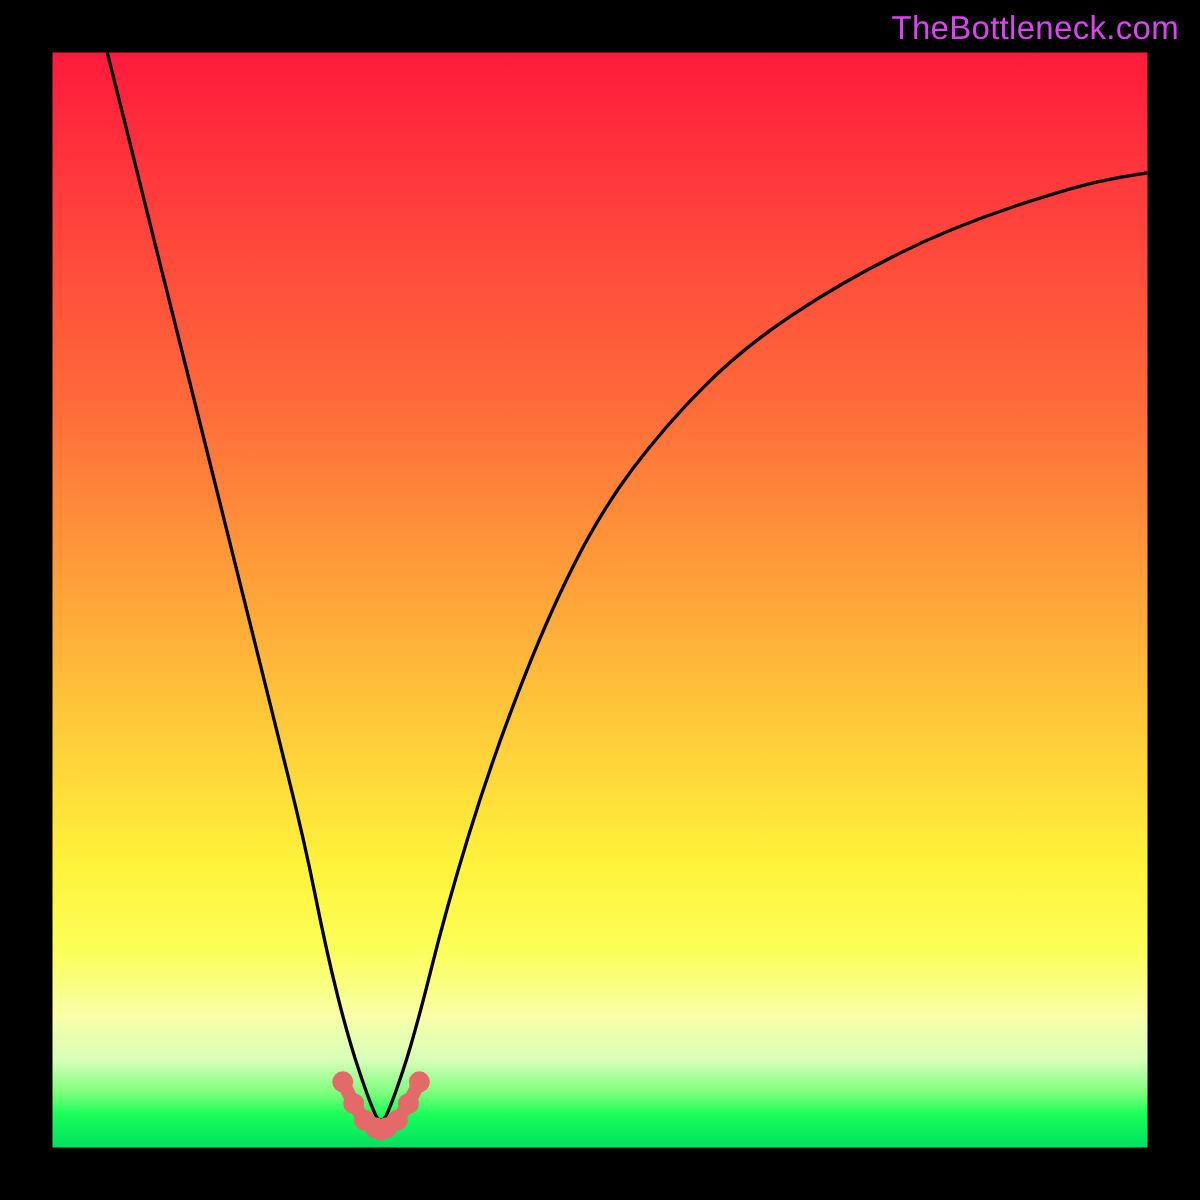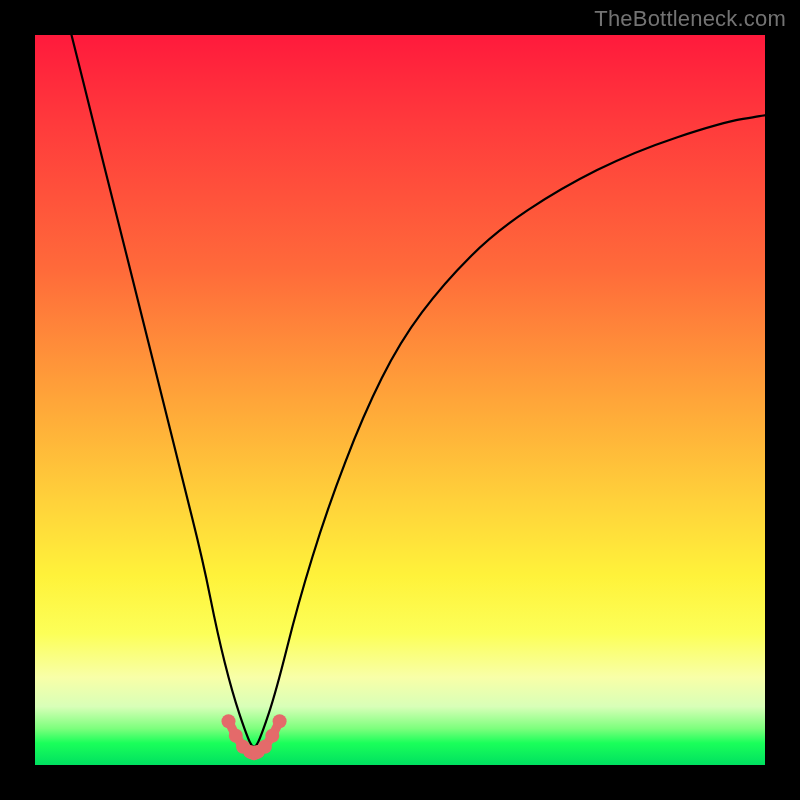--- a/index.html
+++ b/index.html
@@ -38,21 +38,21 @@
       #d8ffb8 92%,
       #7dff7d 95%,
       #1aff5a 97%,
       #00e060 100%
     );
   }
   .watermark {
     position: absolute;
     top: 6px;
     right: 14px;
-    color: #737373;
+    color: #d946ef;
     font-size: 22px;
     font-weight: 500;
     letter-spacing: 0.2px;
     user-select: none;
   }
   svg.curve {
     position: absolute;
     left: 0;
     top: 0;
     width: 730px;

